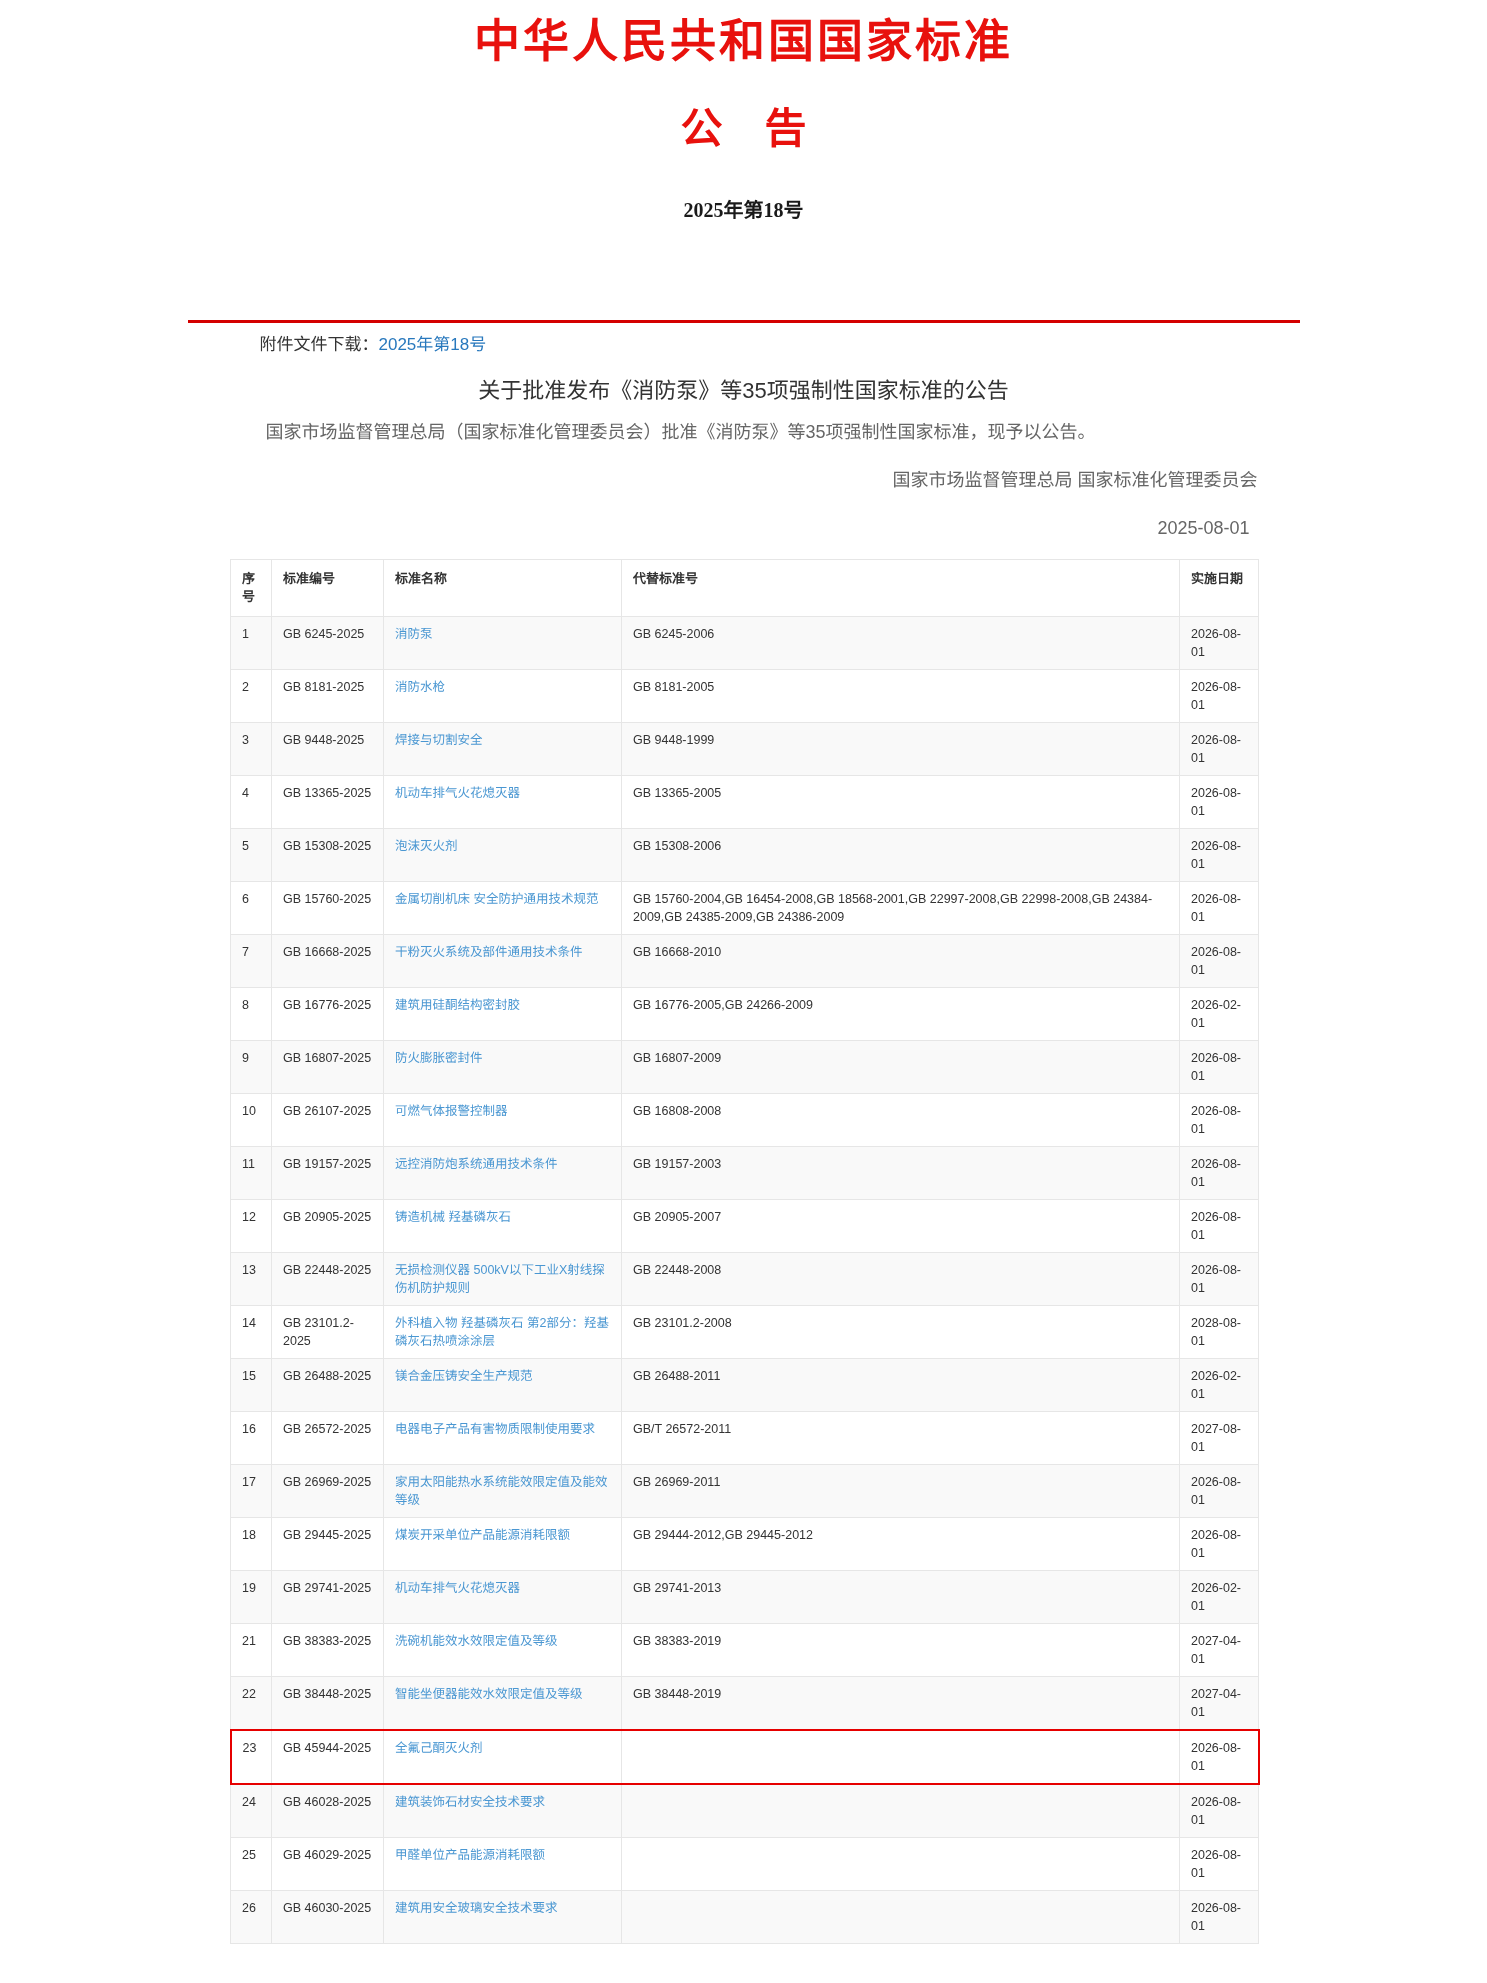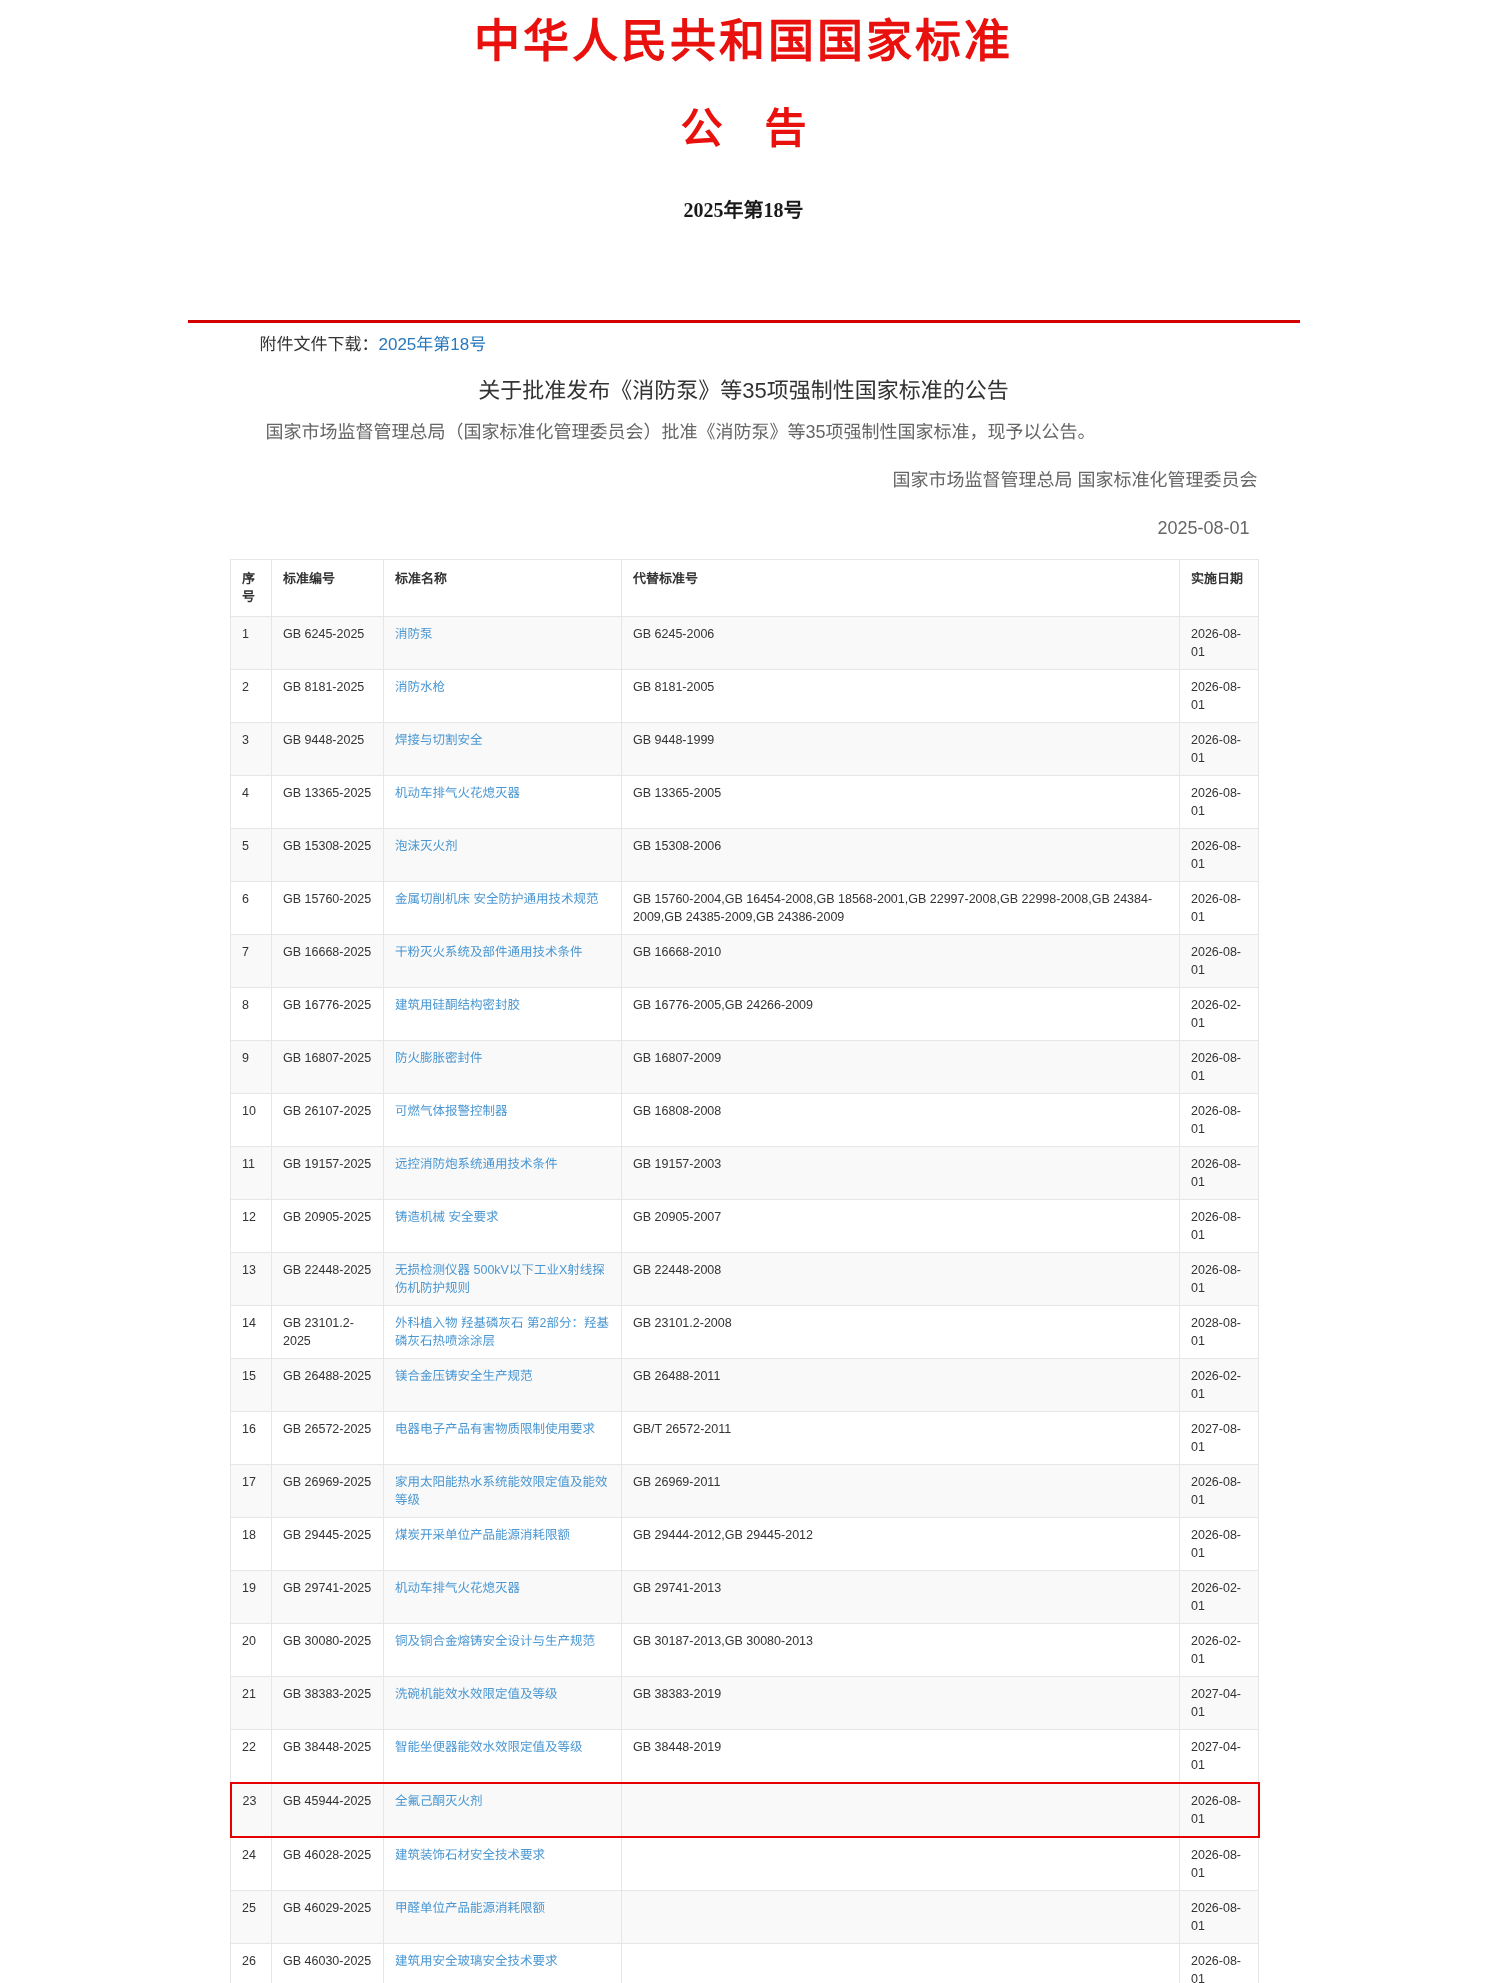--- a/index.html
+++ b/index.html
@@ -269,21 +269,21 @@
             <tr>
               <td>11</td>
               <td>GB 19157-2025</td>
               <td><a href="#">远控消防炮系统通用技术条件</a></td>
               <td>GB 19157-2003</td>
               <td>2026-08-01</td>
             </tr>
             <tr>
               <td>12</td>
               <td>GB 20905-2025</td>
-              <td><a href="#">铸造机械 安全要求</a></td>
+              <td><a href="#">铸造机械 羟基磷灰石</a></td>
               <td>GB 20905-2007</td>
               <td>2026-08-01</td>
             </tr>
             <tr>
               <td>13</td>
               <td>GB 22448-2025</td>
               <td><a href="#">无损检测仪器 500kV以下工业X射线探伤机防护规则</a></td>
               <td>GB 22448-2008</td>
               <td>2026-08-01</td>
             </tr>
@@ -323,27 +323,20 @@
               <td>2026-08-01</td>
             </tr>
             <tr>
               <td>19</td>
               <td>GB 29741-2025</td>
               <td><a href="#">机动车排气火花熄灭器</a></td>
               <td>GB 29741-2013</td>
               <td>2026-02-01</td>
             </tr>
             <tr>
-              <td>20</td>
-              <td>GB 30080-2025</td>
-              <td><a href="#">铜及铜合金熔铸安全设计与生产规范</a></td>
-              <td>GB 30187-2013,GB 30080-2013</td>
-              <td>2026-02-01</td>
-            </tr>
-            <tr>
               <td>21</td>
               <td>GB 38383-2025</td>
               <td><a href="#">洗碗机能效水效限定值及等级</a></td>
               <td>GB 38383-2019</td>
               <td>2027-04-01</td>
             </tr>
             <tr>
               <td>22</td>
               <td>GB 38448-2025</td>
               <td><a href="#">智能坐便器能效水效限定值及等级</a></td>

